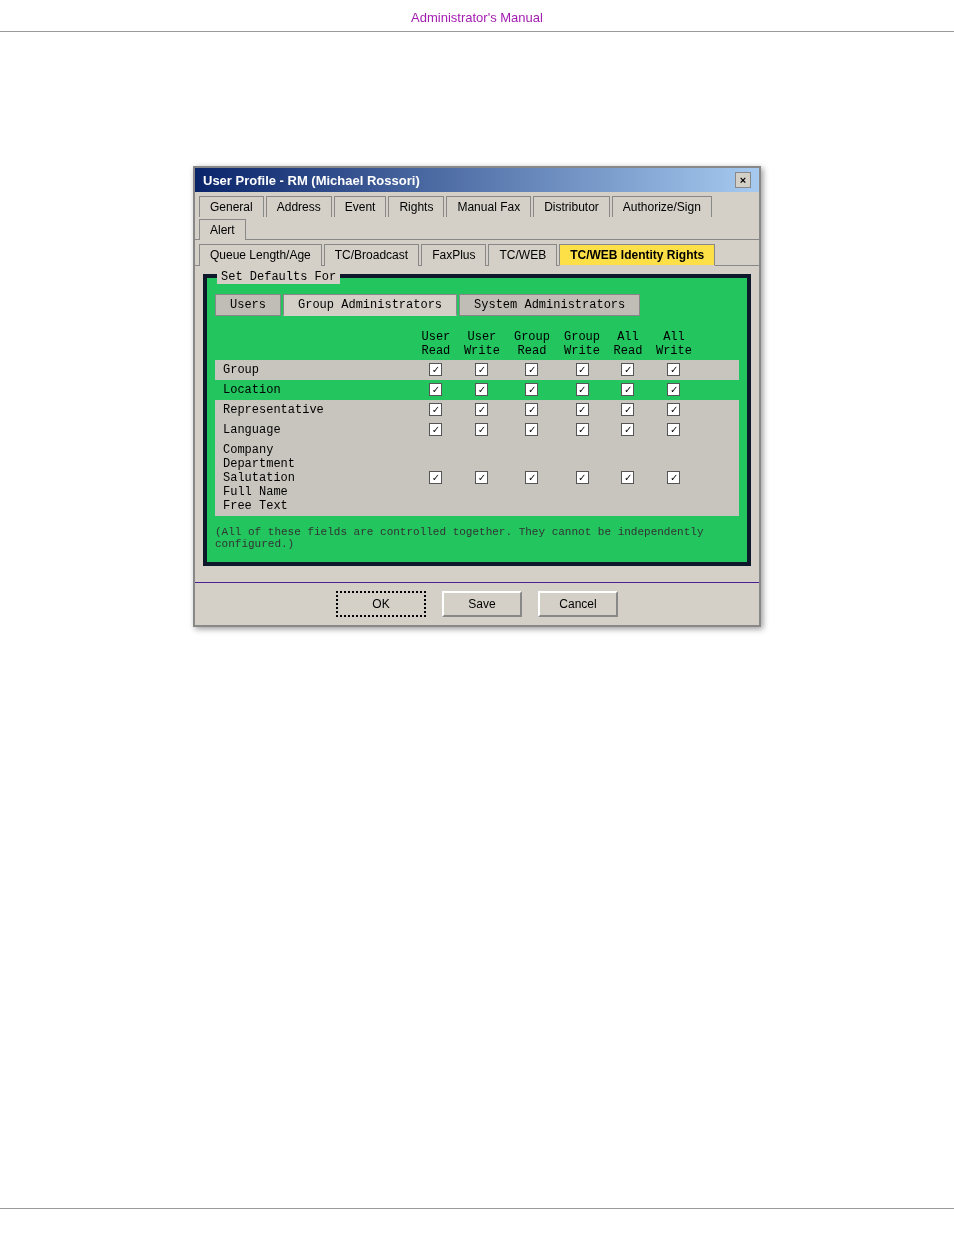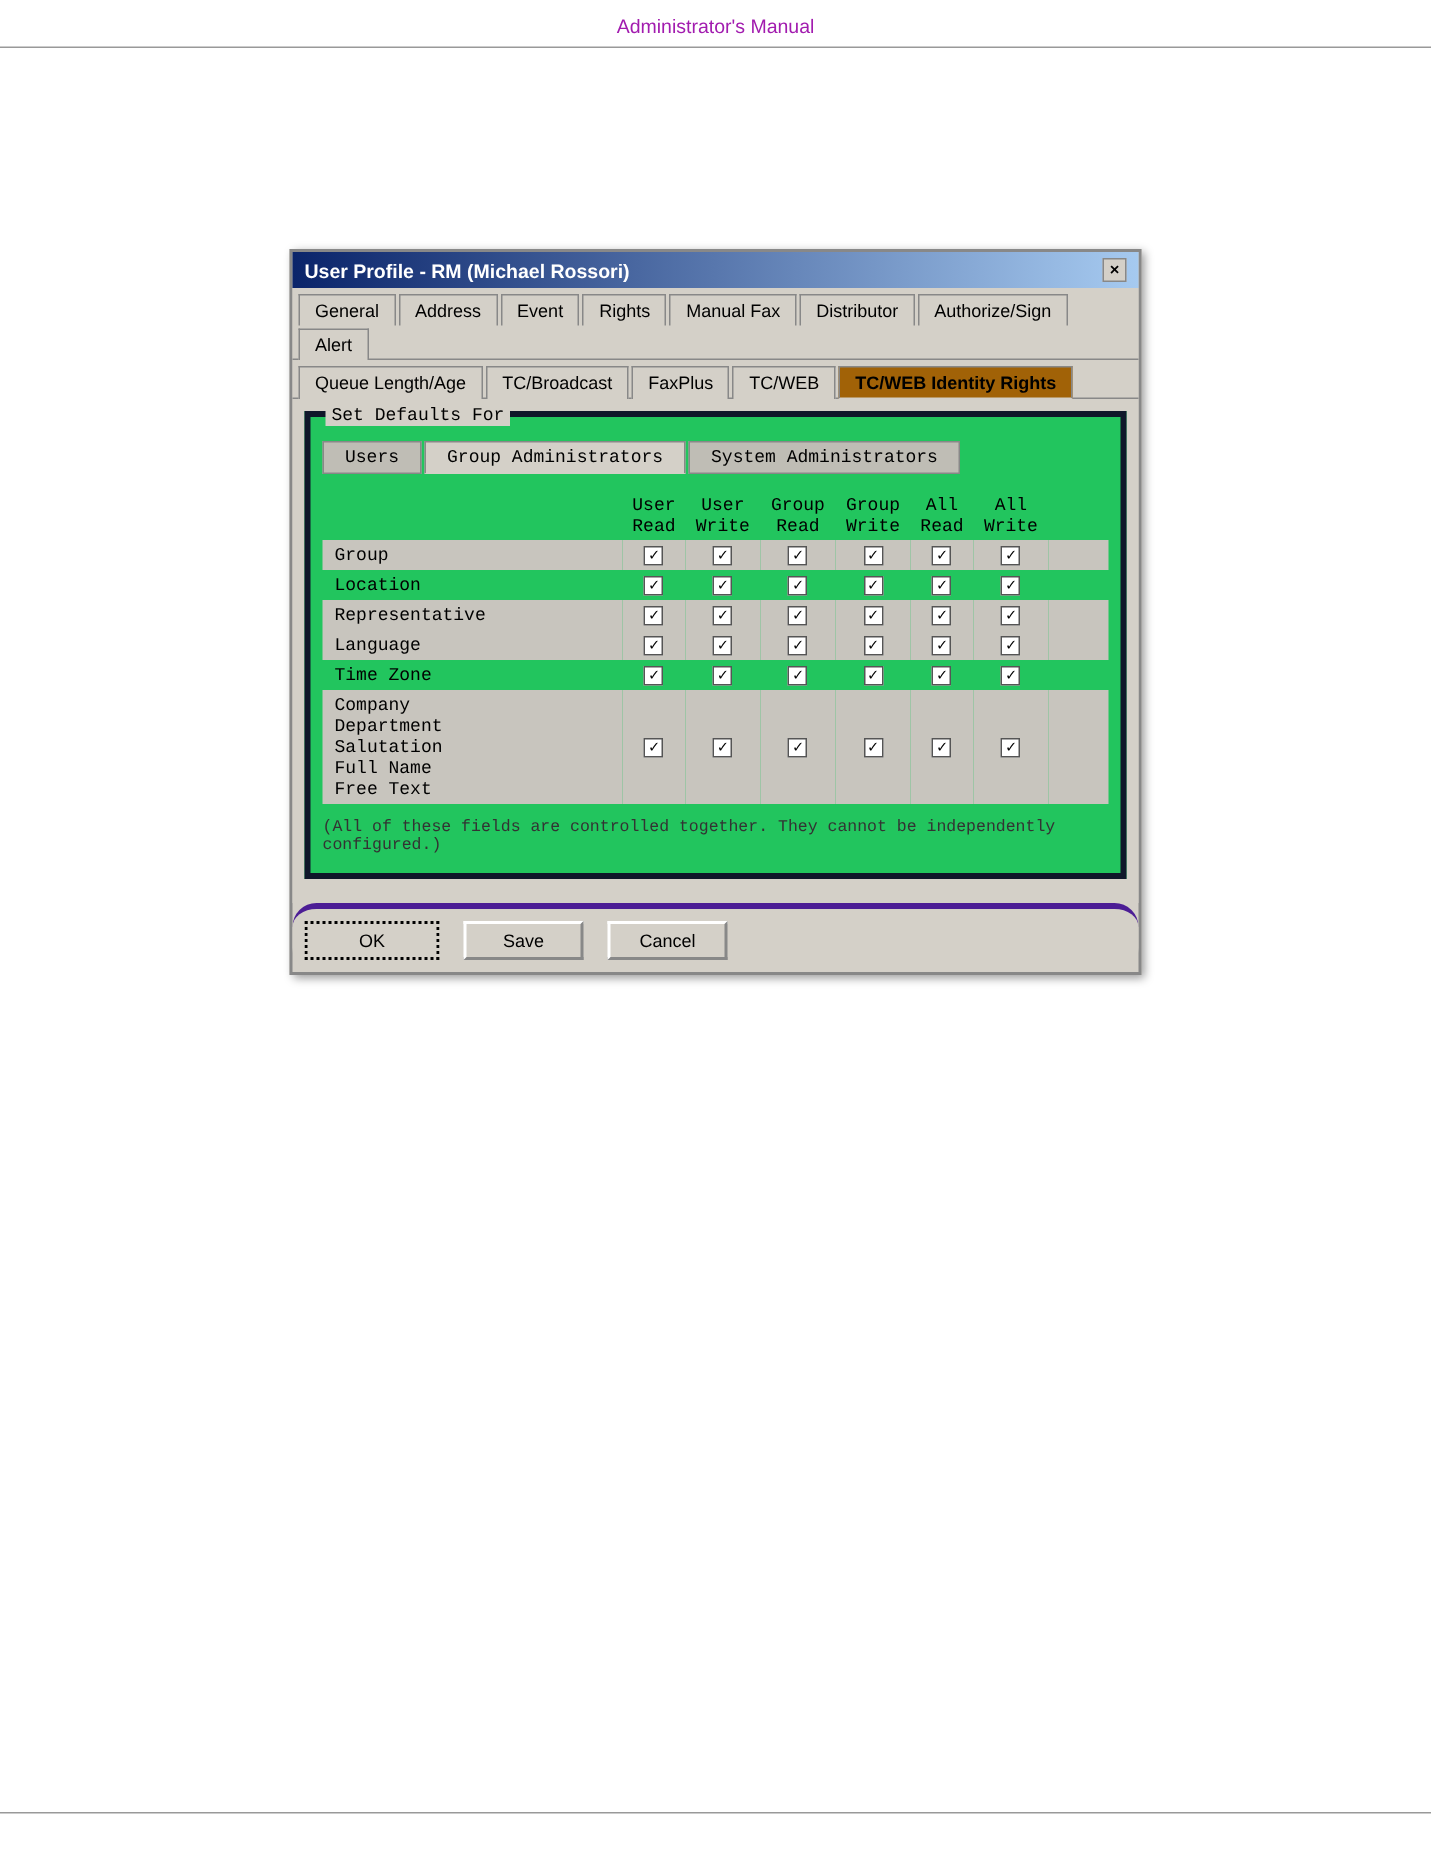--- a/index.html
+++ b/index.html
@@ -86,21 +86,21 @@
       border: 1px solid #888;
       border-bottom: none;
       padding: 3px 10px;
       font-size: 12px;
       cursor: pointer;
       position: relative;
       bottom: -1px;
     }
 
     .tab.active {
-      background: #a16207;
+      background: #fde047;
       border-bottom: 1px solid #d4d0c8;
       font-weight: bold;
       z-index: 1;
       text-align: center;
     }
 
     
     .dialog-body {
       padding: 8px;
       background: #d4d0c8;
@@ -204,25 +204,25 @@
     .note-text {
       font-size: 11px;
       color: #333;
       margin-top: 6px;
       padding: 4px 0;
     }
 
     
     .dialog-footer {
       display: flex;
+      justify-content: center;
       gap: 16px;
       padding: 8px;
-      border-top: 4px solid #4c1d95;
-      background: #d4d0c8;
-      border-radius: 16px;
+      border-top: 1px solid #4c1d95;
+      background: #d4d0c8;
     }
 
     .win-button {
       min-width: 80px;
       padding: 4px 16px;
       font-size: 12px;
       background: #d4d0c8;
       border: 2px solid #888;
       border-top-color: #fff;
       border-left-color: #fff;
@@ -332,30 +332,20 @@
               <tr class="shaded">
                 <td class="label-col">Language</td>
                 <td class="check-col"><div class="win-checkbox checked"></div></td>
                 <td class="check-col"><div class="win-checkbox checked"></div></td>
                 <td class="check-col"><div class="win-checkbox checked"></div></td>
                 <td class="check-col"><div class="win-checkbox checked"></div></td>
                 <td class="check-col"><div class="win-checkbox checked"></div></td>
                 <td class="check-col"><div class="win-checkbox checked"></div></td>
                 <td></td>
               </tr>
-              <tr>
-                <td class="label-col">Time Zone</td>
-                <td class="check-col"><div class="win-checkbox checked"></div></td>
-                <td class="check-col"><div class="win-checkbox checked"></div></td>
-                <td class="check-col"><div class="win-checkbox checked"></div></td>
-                <td class="check-col"><div class="win-checkbox checked"></div></td>
-                <td class="check-col"><div class="win-checkbox checked"></div></td>
-                <td class="check-col"><div class="win-checkbox checked"></div></td>
-                <td></td>
-              </tr>
               <tr class="shaded">
                 <td class="label-col">Company<br>Department<br>Salutation<br>Full Name<br>Free Text</td>
                 <td class="check-col"><div class="win-checkbox checked"></div></td>
                 <td class="check-col"><div class="win-checkbox checked"></div></td>
                 <td class="check-col"><div class="win-checkbox checked"></div></td>
                 <td class="check-col"><div class="win-checkbox checked"></div></td>
                 <td class="check-col"><div class="win-checkbox checked"></div></td>
                 <td class="check-col"><div class="win-checkbox checked"></div></td>
                 <td></td>
               </tr>

